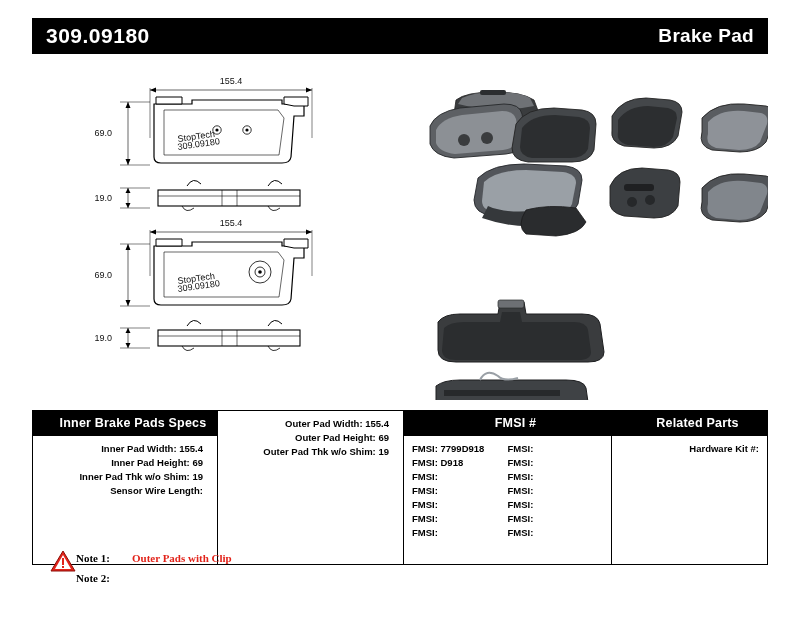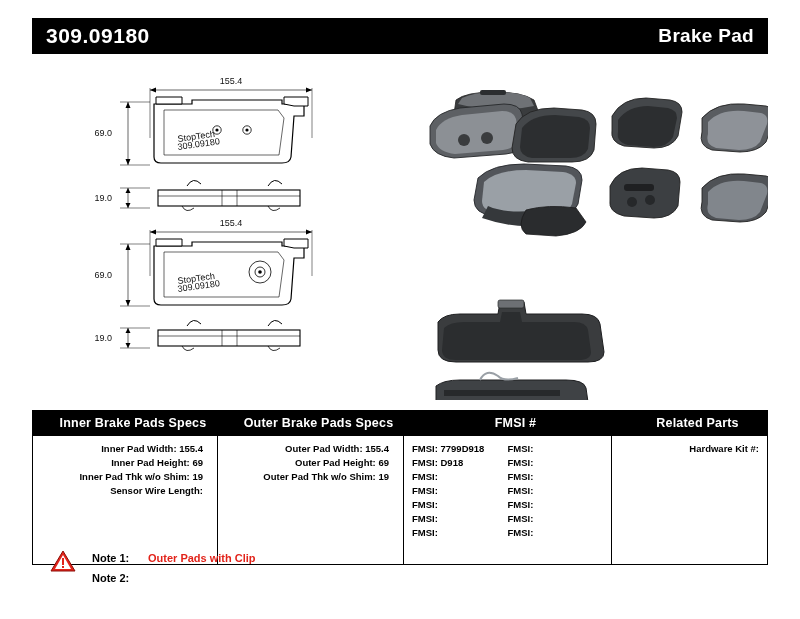--- a/index.html
+++ b/index.html
@@ -135,21 +135,21 @@
   }
   .note-label { width: 56px; }
   .note-value-red { color: #e2231a; font-weight: bold; }
   .warn-icon {
     position: absolute;
     left: 0px;
     top: 2px;
     width: 26px;
     height: 22px;
   }
-  .notes-inner { margin-left: 42px; }
+  .notes-inner { margin-left: 26px; font-family: Liberation Serif, serif; }
 </style>
 </head>
 <body>
 
 <div class="sheet">
 
   <div class="header">
     <span class="part-no">309.09180</span>
     <span class="doc-type">Brake Pad</span>
   </div>
@@ -324,21 +324,20 @@
           <span class="val">19</span>
         </div>
         <div class="row">
           <span class="lab">Sensor Wire Length:</span>
           <span class="val"></span>
         </div>
       </div>
     </div>
 
     <div class="tbl col-outer">
-      <div class="tbl-head">Outer Brake Pads Specs</div>
       <div class="tbl-body">
         <div class="row">
           <span class="lab">Outer Pad Width:</span>
           <span class="val">155.4</span>
         </div>
         <div class="row">
           <span class="lab">Outer Pad Height:</span>
           <span class="val">69</span>
         </div>
         <div class="row">

